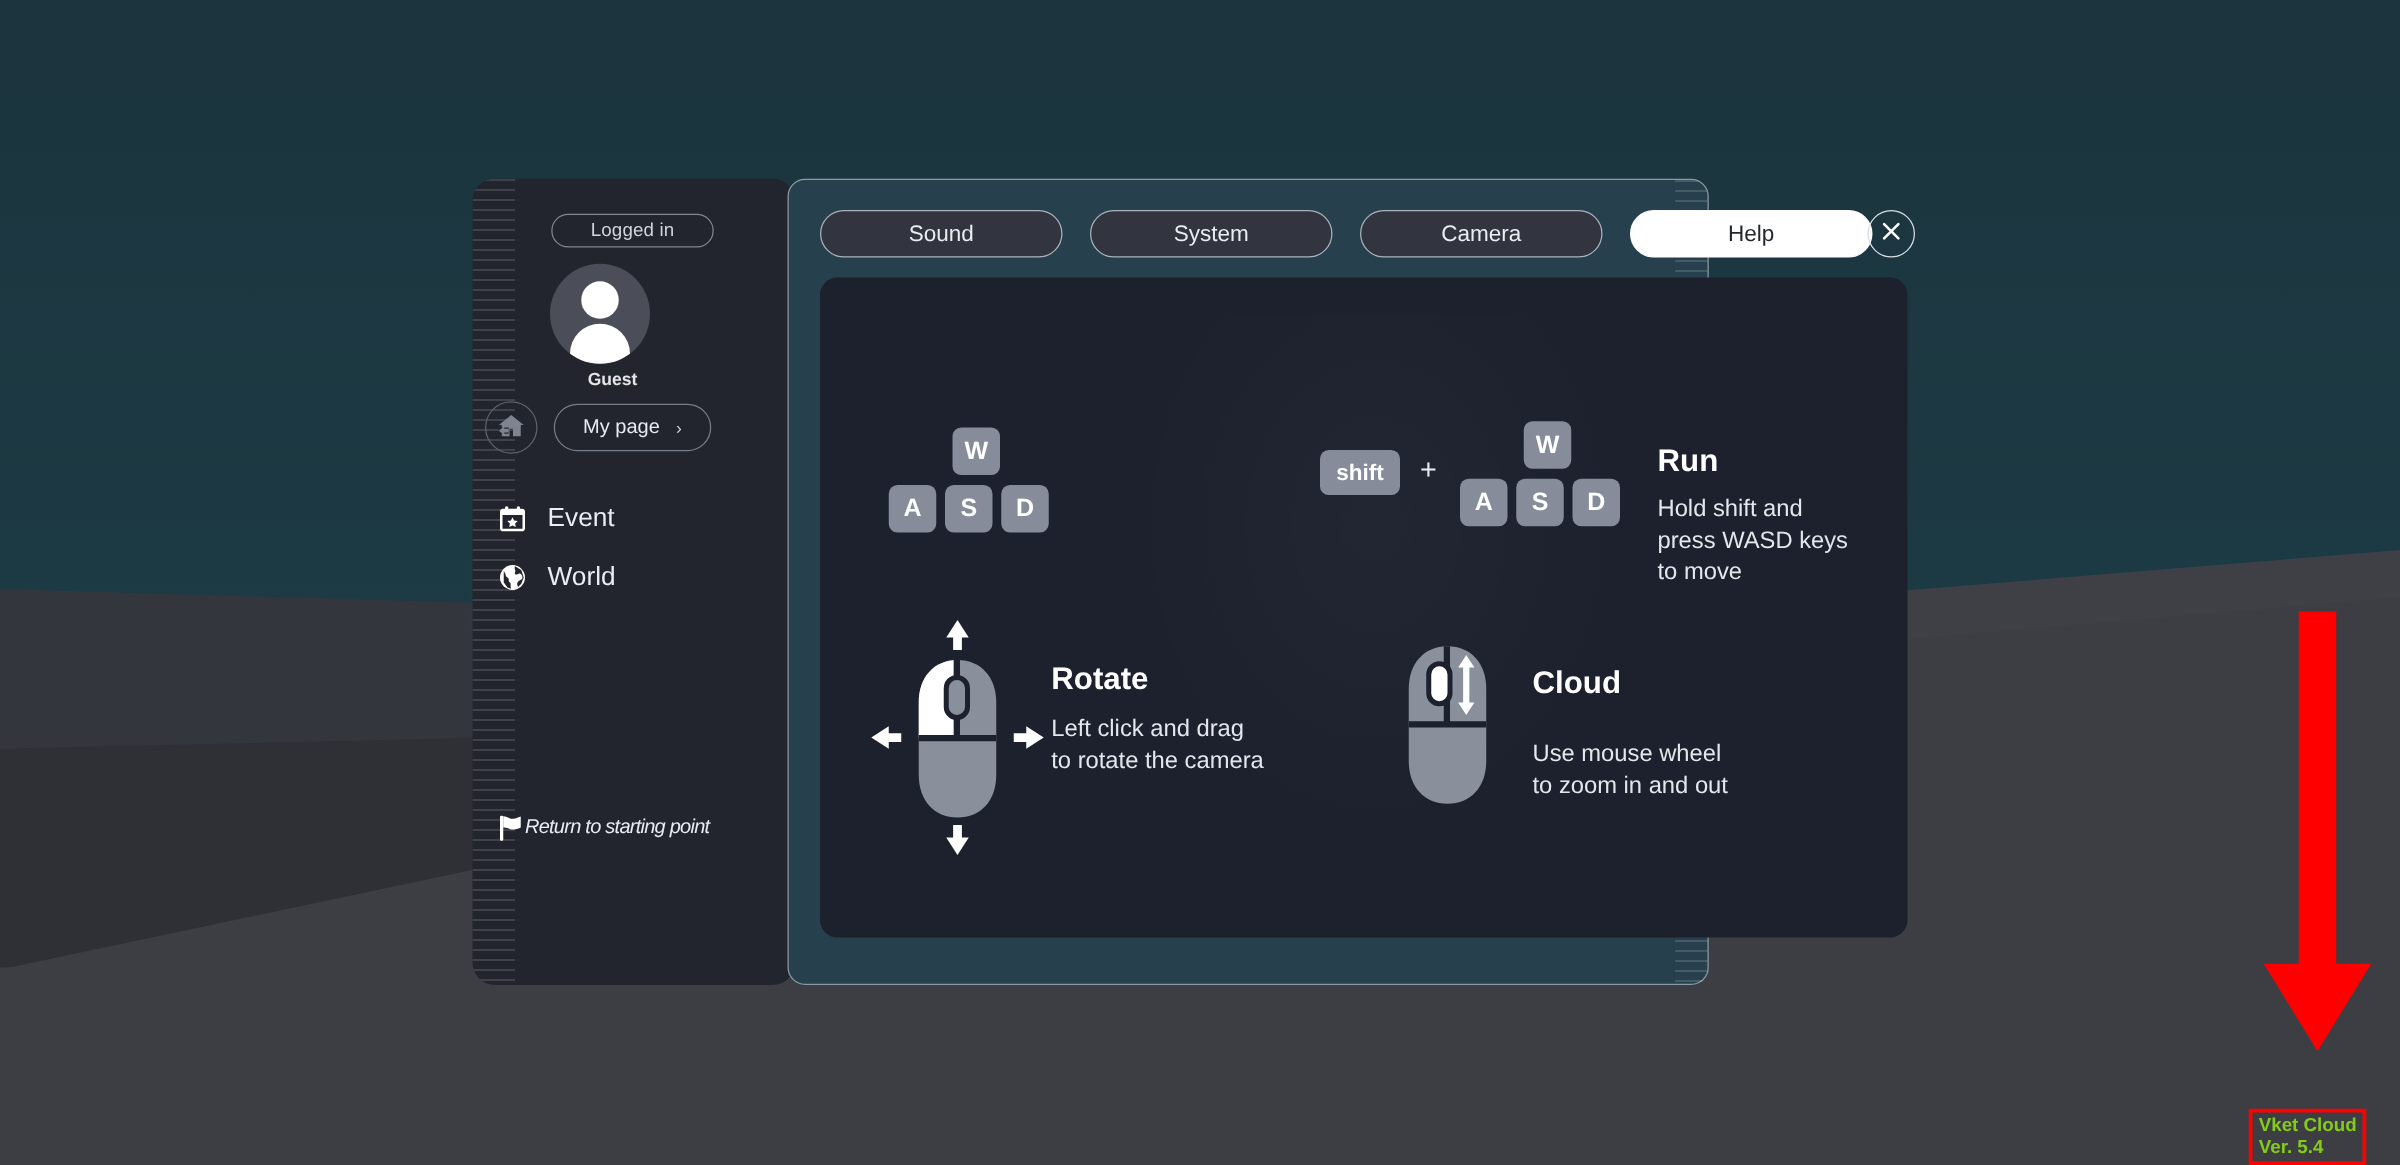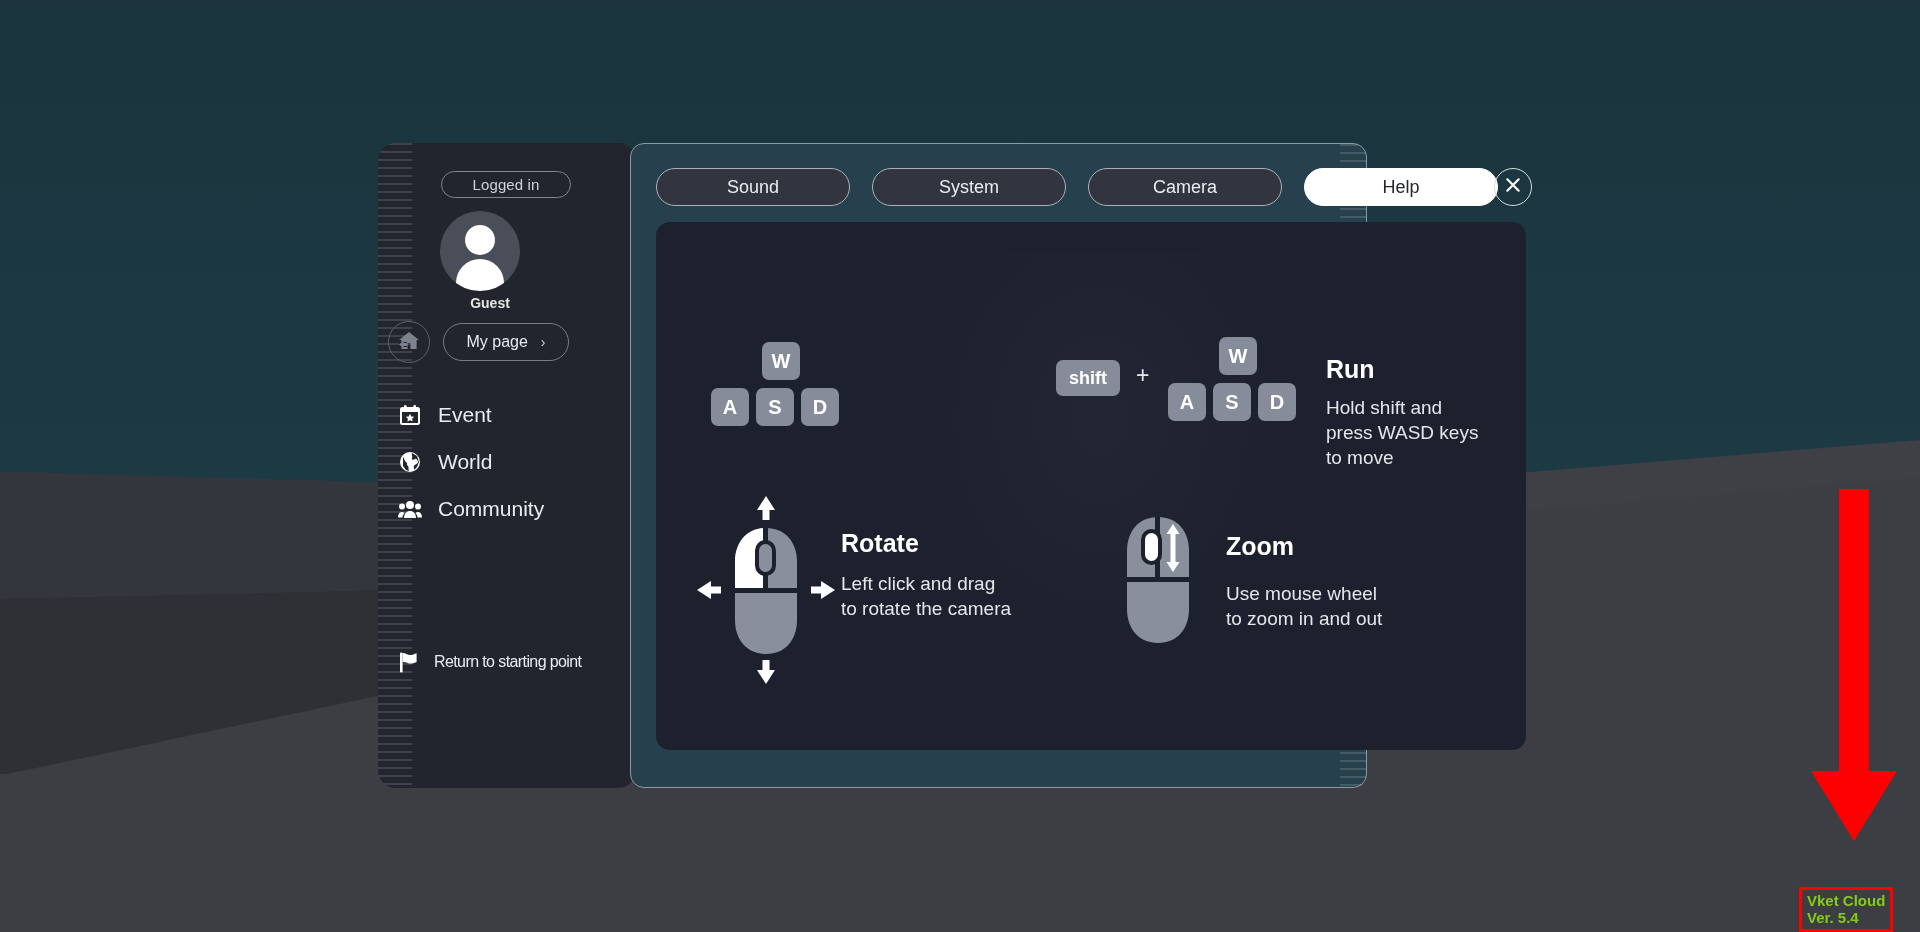--- a/index.html
+++ b/index.html
@@ -117,23 +117,23 @@
   .nav { position:absolute; left:6px; top:248px; width:218px; }
   .nav-item {
     display:flex; align-items:center; gap:16px;
     height:47px; padding-left:14px;
     color:#e9ecf1; font-size:21px;
   }
   .nav-item .ico { width:24px; height:24px; display:flex; align-items:center; justify-content:center; flex:0 0 24px; }
 
   .nav-bottom { position:absolute; left:6px; top:498px; width:250px; }
   .nav-small {
-    display:flex; align-items:center; gap:14px;
+    display:flex; align-items:center; 
     height:42px; padding-left:14px;
-    color:#e9ecf1; font-size:16px; letter-spacing:-0.6px;
+    color:#e9ecf1; font-size:16px; letter-spacing:-0.6px;font-style:italic;
   }
   .nav-small .ico { width:22px; height:22px; display:flex; align-items:center; justify-content:center; flex:0 0 22px; }
 
   
   .panel {
     position:absolute; left:252px; top:0;
     width:737px; height:645px;
     background:#26404d;
     border:1px solid #8d99a3;
     border-radius:14px;
@@ -265,33 +265,20 @@
             <span class="ico">
               <svg width="22" height="22" viewBox="0 0 22 22">
                 <circle cx="11" cy="11" r="10" fill="#ffffff"></circle>
                 <path d="M4 6 C6 8 5 10 7 11 C9 12 7 14 9 15 C10 16 9 18 10 20 L7 19 L4 15 Z" fill="#22242e"></path>
                 <path d="M13 2 C12 4 14 5 13 7 C12 9 15 9 16 8 C17 7 19 9 19 11 C19 13 16 13 15 15 C14 17 16 18 15 19 L18 16 L20 11 L18 5 Z" fill="#22242e"></path>
               </svg>
             </span>
             <span>World</span>
           </div>
 
-          <div class="nav-item">
-            <span class="ico">
-              <svg width="24" height="20" viewBox="0 0 24 20">
-                <circle cx="12" cy="6" r="4" fill="#ffffff"></circle>
-                <path d="M6 19 C6 14.6 8.7 12 12 12 C15.3 12 18 14.6 18 19 Z" fill="#ffffff"></path>
-                <circle cx="4" cy="7.5" r="3" fill="#ffffff"></circle>
-                <path d="M0 18.5 C0 15.2 1.6 13 4 13 C5.1 13 5.9 13.4 6.6 14 C5.3 15.2 4.6 16.8 4.5 18.5 Z" fill="#ffffff"></path>
-                <circle cx="20" cy="7.5" r="3" fill="#ffffff"></circle>
-                <path d="M24 18.5 C24 15.2 22.4 13 20 13 C18.9 13 18.1 13.4 17.4 14 C18.7 15.2 19.4 16.8 19.5 18.5 Z" fill="#ffffff"></path>
-              </svg>
-            </span>
-            <span>Community</span>
-          </div>
         </div>
 
         <div class="nav-bottom">
           <div class="nav-small">
             <span class="ico">
               <svg width="20" height="21" viewBox="0 0 20 21">
                 <rect x="1" y="0.5" width="2.6" height="20" rx="1" fill="#ffffff"></rect>
                 <path d="M3.6 1 C7 1 8.6 3.6 12 3 C14.6 2.6 16.4 1.4 17.6 1.2 L17.6 10 C16 10.6 14.4 11.6 11.8 11.6 C8.4 11.6 7 9.6 3.6 10 Z" fill="#ffffff"></path>
               </svg>
             </span>
@@ -406,22 +393,22 @@
             <path d="M47 5 C28 5 16 19 16 39 L16 97 C16 117 28 131 47 131 C66 131 78 117 78 97 L78 39 C78 19 66 5 47 5 Z" fill="#8a8f9c"></path>
             <rect x="44" y="5" width="5" height="62" fill="#1d212e"></rect>
             <rect x="16" y="65" width="62" height="5" fill="#1d212e"></rect>
             <rect x="32" y="19" width="17" height="32" rx="8.5" fill="#ffffff" stroke="#1d212e" stroke-width="4"></rect>
 
             <path class="arrow-g" d="M62 12 L68.5 22 L64.5 22 L64.5 50 L68.5 50 L62 60 L55.5 50 L59.5 50 L59.5 22 L55.5 22 Z"></path>
           </svg>
           </span>
         </div>
         <div style="position:absolute; left:570px; top:310px;">
-          <div class="sec-title">Zoom</div>
-          <div class="sec-text" style="margin-top:20px;">Use mouse wheel
+          <div class="sec-title">Cloud</div>
+          <div class="sec-text" style="margin-top:30px;">Use mouse wheel
 to zoom in and out</div>
         </div>
 
       </div>
     </div>
   </div>
 
   <div class="red-arrow">
     <span>
       <svg width="90" height="355" viewBox="0 0 90 355">

